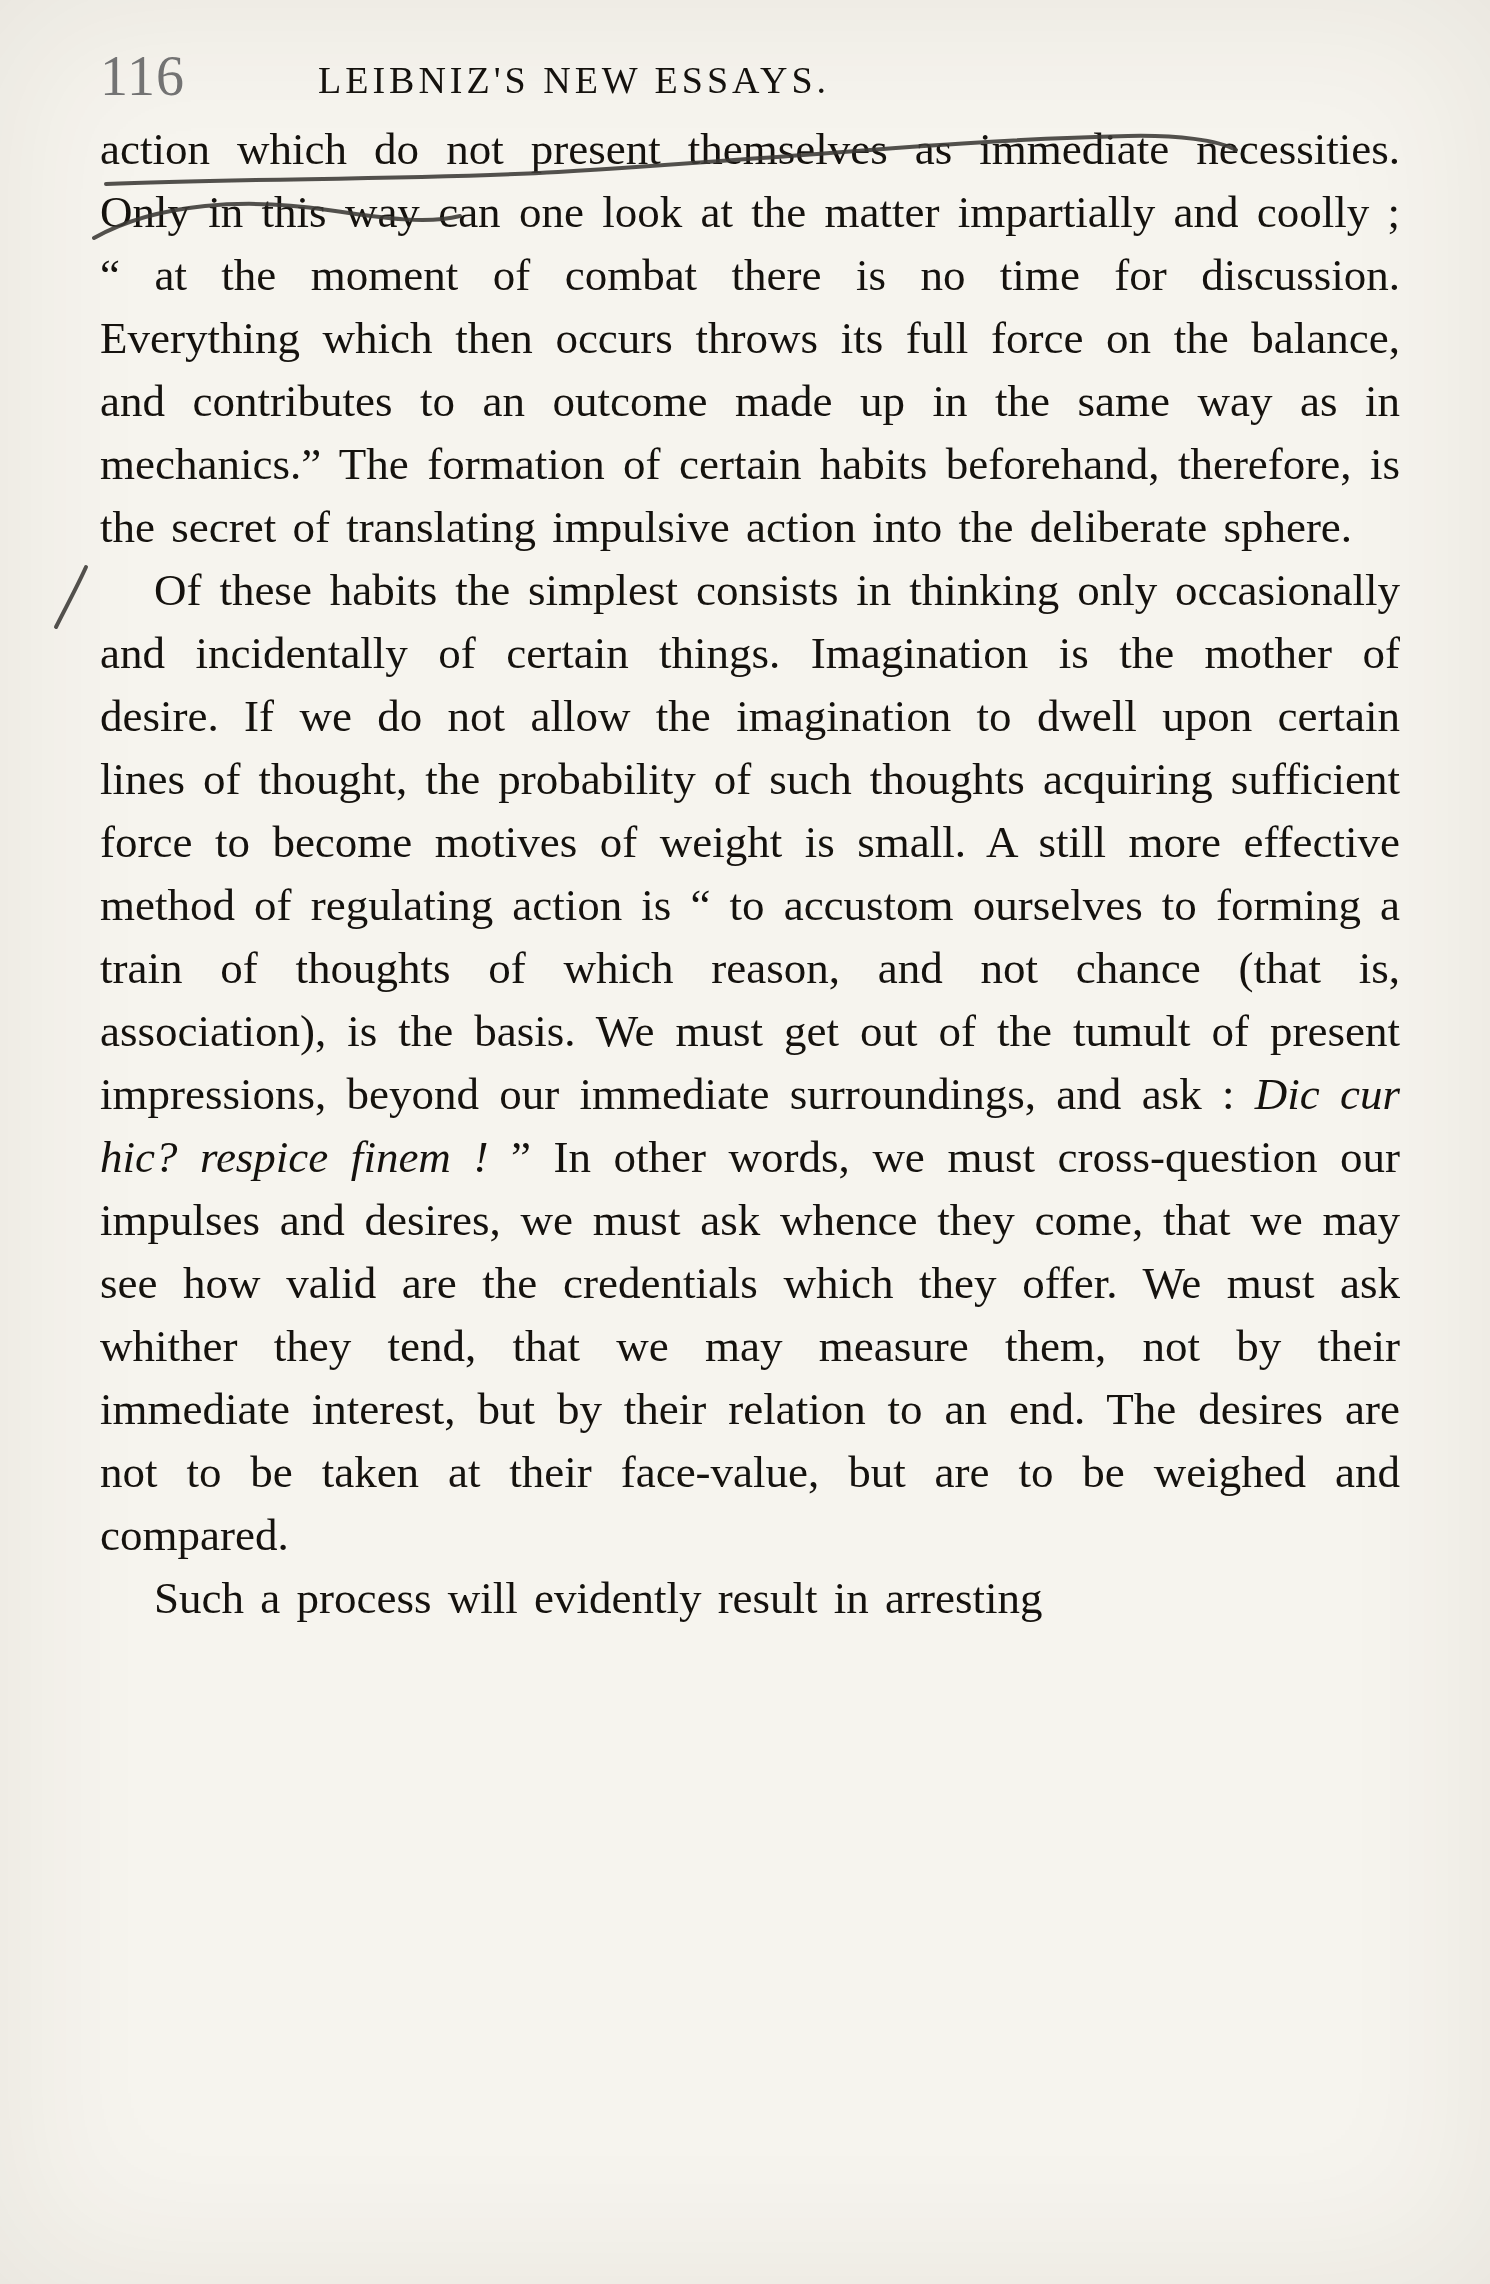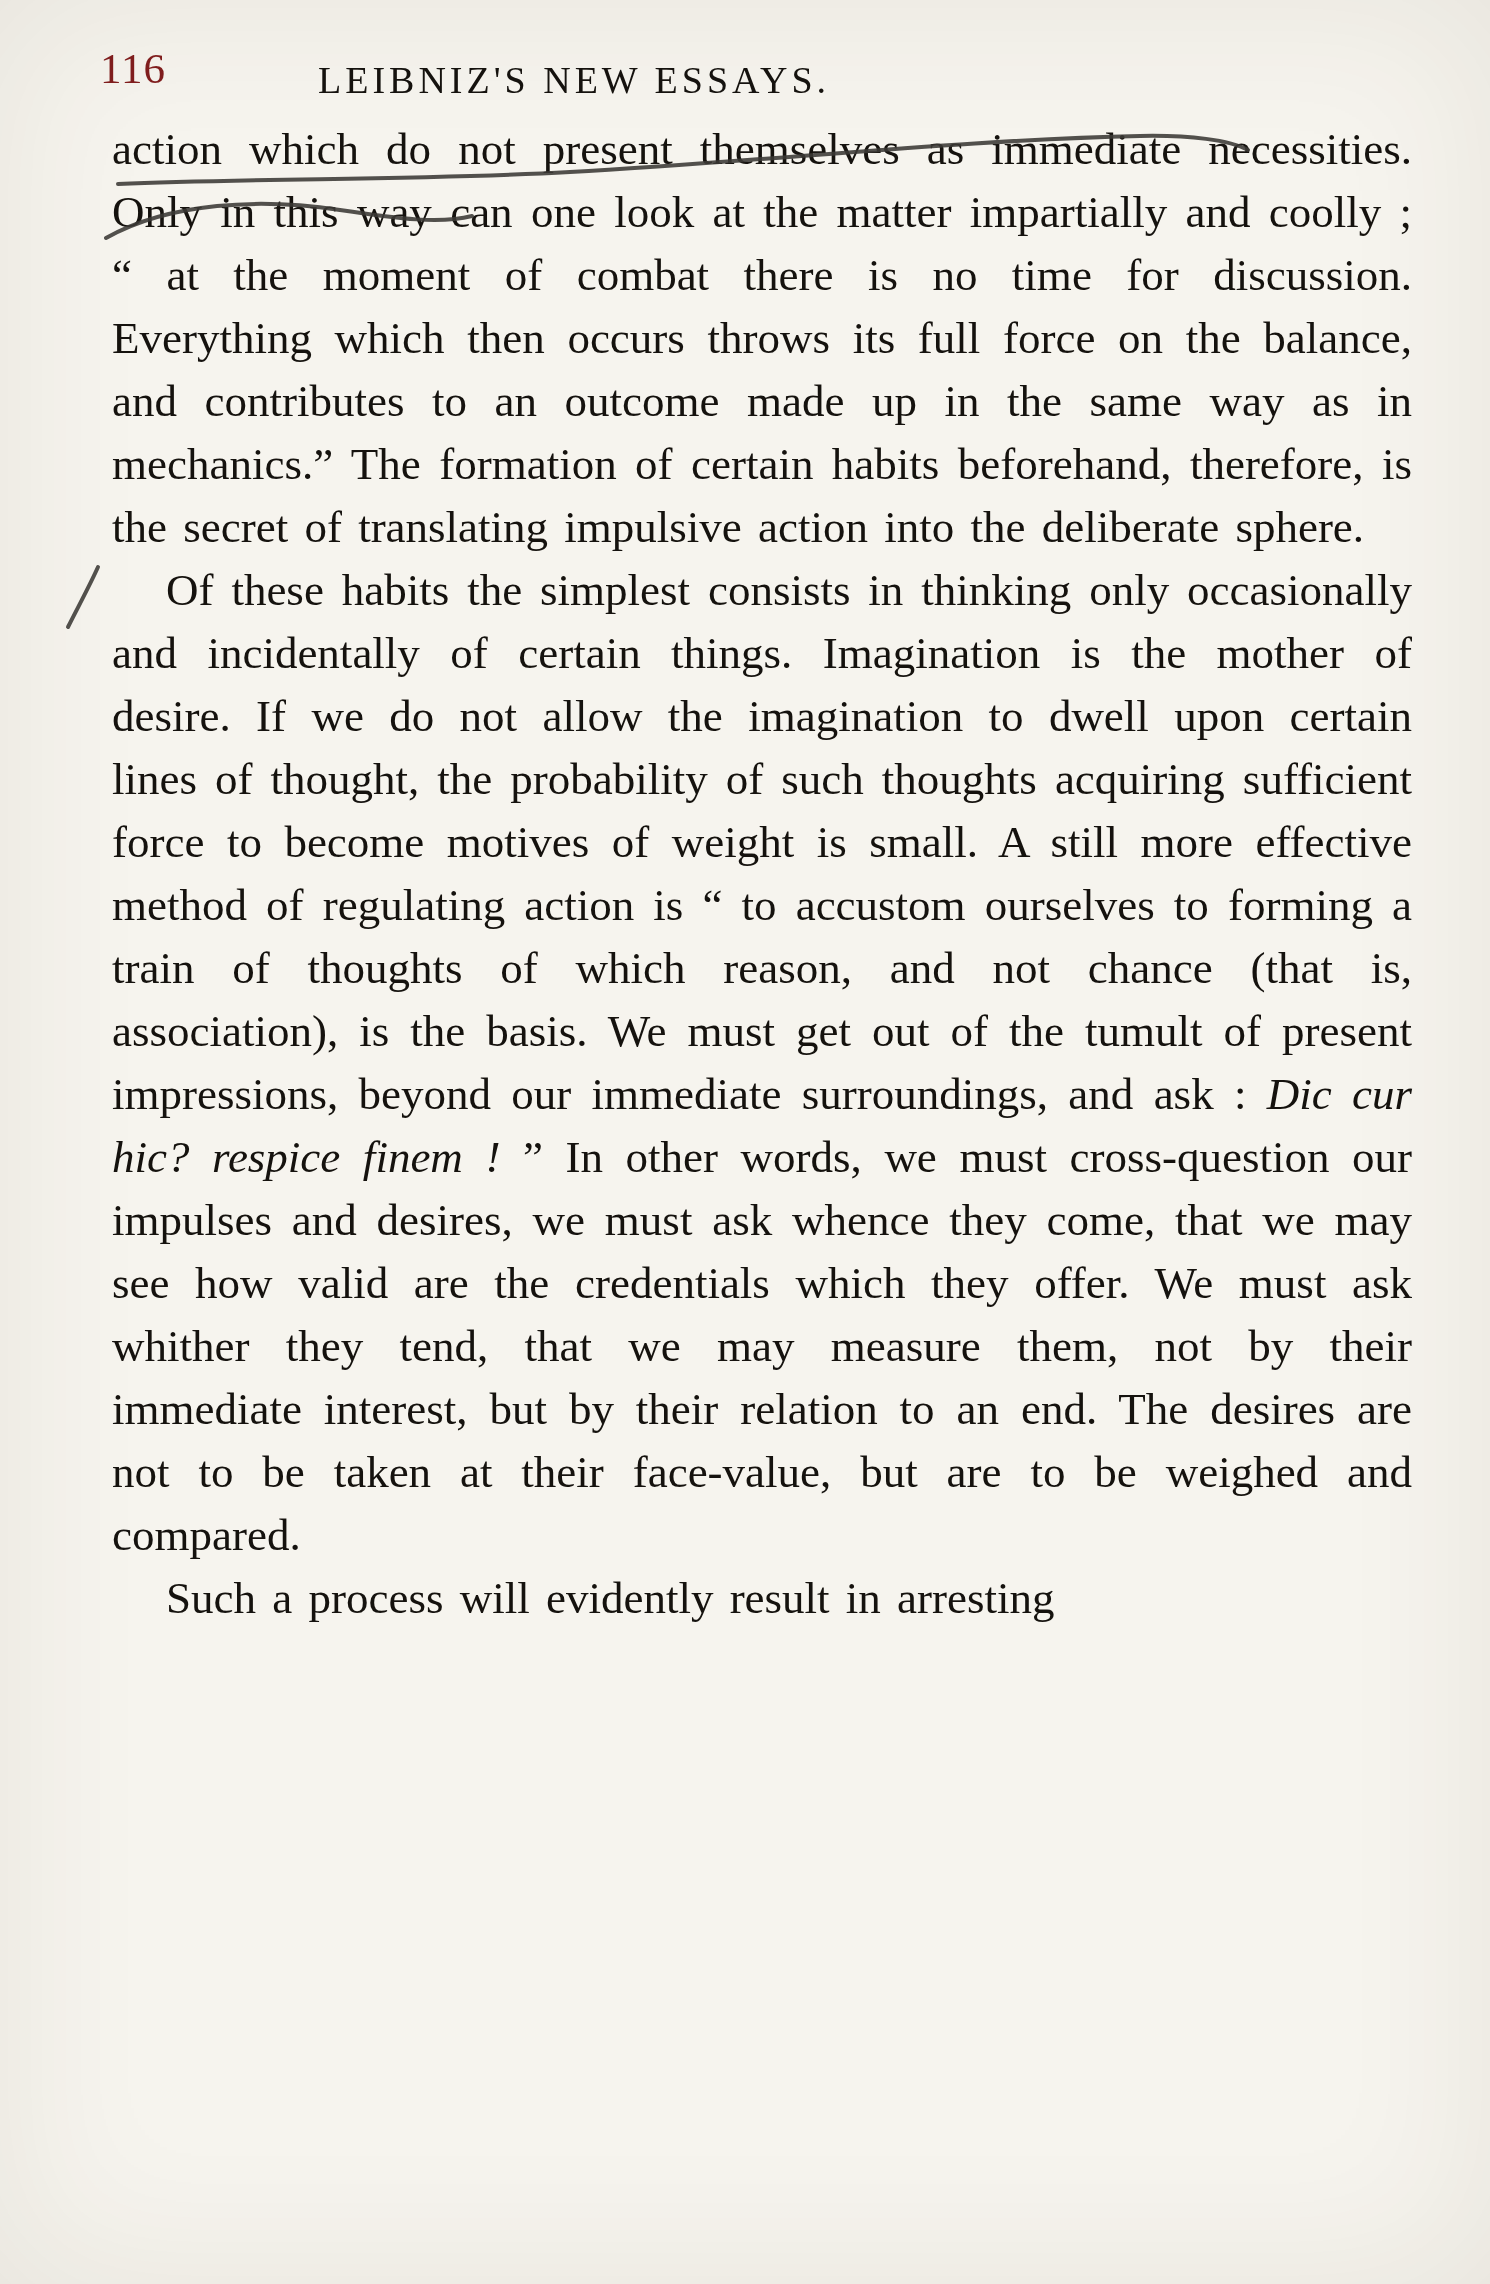--- a/index.html
+++ b/index.html
@@ -21,37 +21,37 @@
     position: absolute;
     top: 44px;
     left: 100px;
     right: 100px;
     height: 60px;
   }
   .page-number {
     position: absolute;
     left: 0;
     top: 0;
-    font-size: 43px;
+    font-size: 56px;
     letter-spacing: 1px;
-    color: #7f1d1d;
+    color: #737373;
   }
   .running-title {
     position: absolute;
     left: 218px;
     top: 14px;
     font-size: 38px;
     letter-spacing: 4px;
     color: #15120e;
     white-space: nowrap;
   }
   .text-block {
     position: absolute;
     top: 118px;
-    left: 112px;
+    left: 100px;
     width: 1300px;
   }
   p.body-par {
     margin: 0;
     font-size: 45px;
     line-height: 63px;
     text-align: justify;
     word-spacing: 5px;
     position: relative;
   }

